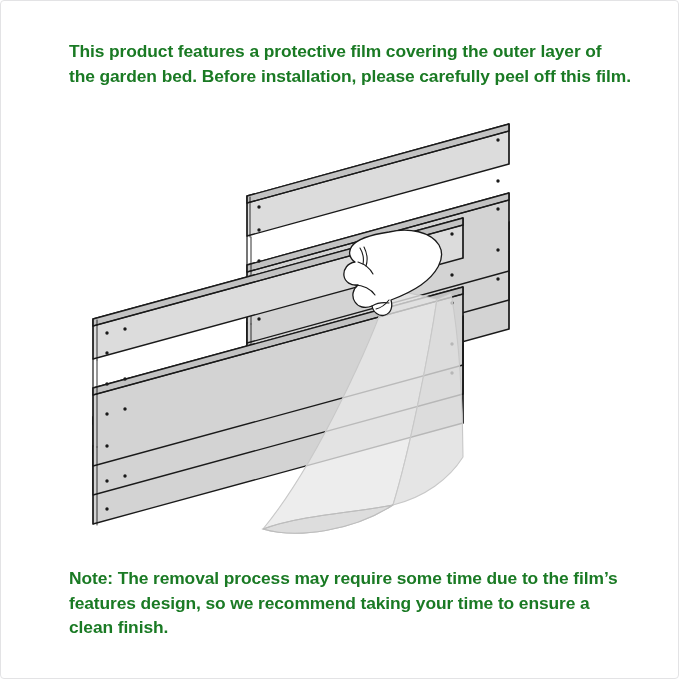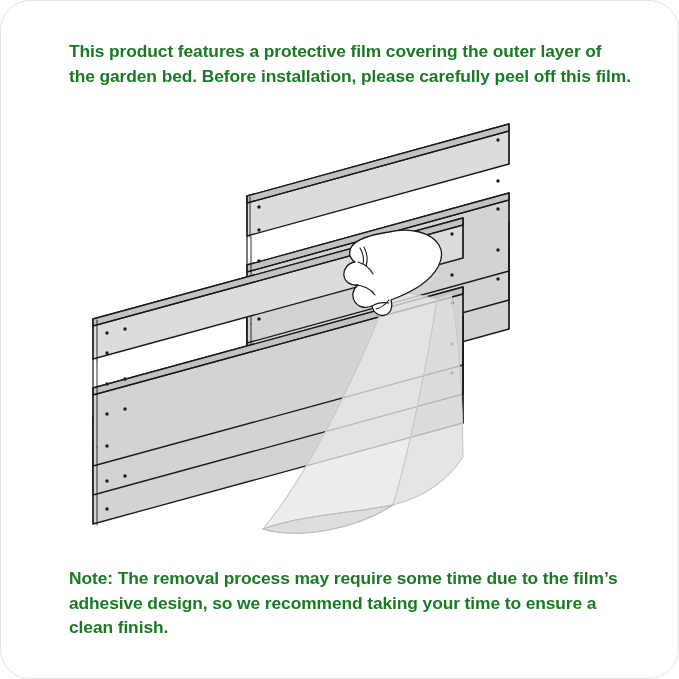--- a/index.html
+++ b/index.html
@@ -13,21 +13,21 @@
     font-family: "Liberation Sans", sans-serif;
     -webkit-font-smoothing: antialiased;
   }
   #instruction-card {
     position: relative;
     box-sizing: border-box;
     width: 679px;
     height: 679px;
     background: #ffffff;
     border: 1px solid #e3e3e5;
-    border-radius: 30px;
+    border-radius: 4px;
     overflow: hidden;
   }
   .note-text {
     position: absolute;
     left: 68px;
     width: 562px;
     color: #1a7a24;
     font-weight: bold;
     font-size: 17.4px;
     line-height: 24.5px;
@@ -212,15 +212,15 @@
         <path class="handln" d="M357,161 C363,163 369,167 372,173"></path>
         <path class="handln" d="M354,184 C362,184 370,188 374,194"></path>
         <path class="handln" d="M371,205 C376,202 382,201 388,202"></path>
         <path class="handln" d="M359,147 C362,152 363,158 362,163"></path>
         <path class="handln" d="M363,146 C366,152 367,159 365,165"></path>
         <path class="handln" d="M388,199 C384,204 380,207 375,208"></path>
       </g>
     </svg>
   </div>
 
-  <p class="note-text" id="bottom-note-text">Note: The removal process may require some time due to the film’s adhesive design, so we recommend taking your time to ensure a clean finish.</p>
+  <p class="note-text" id="bottom-note-text">Note: The removal process may require some time due to the film’s features design, so we recommend taking your time to ensure a clean finish.</p>
 
 </div>
 
 </body></html>

